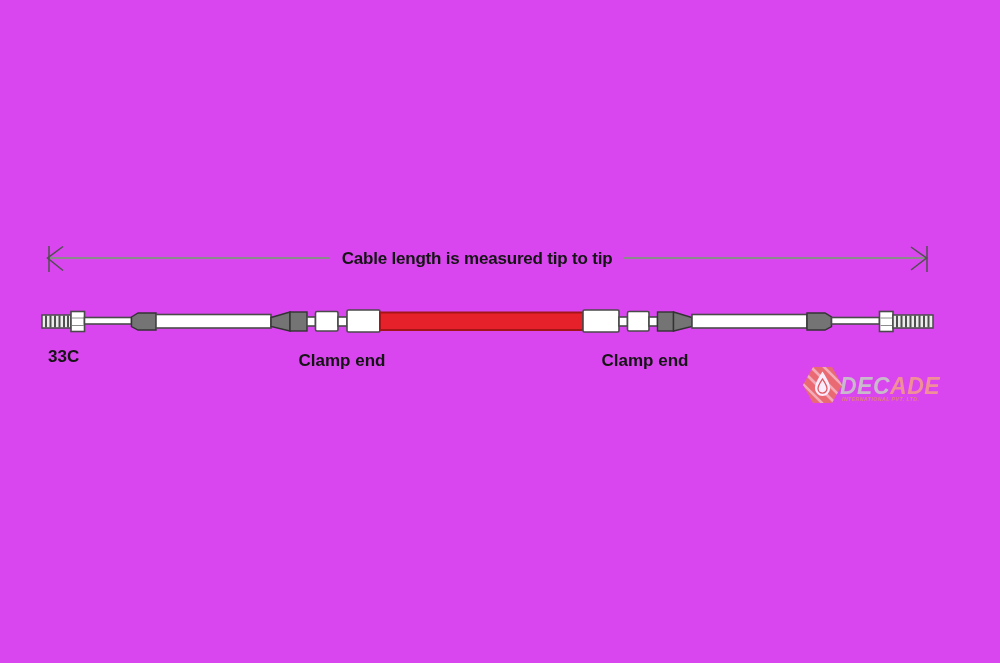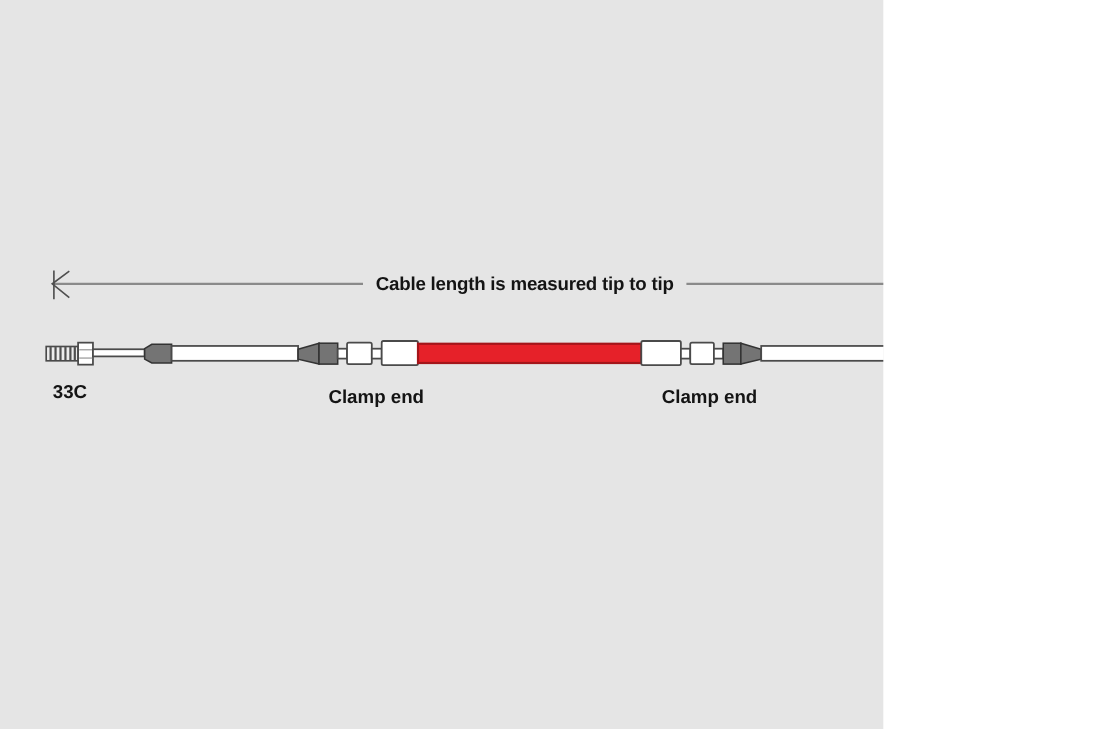--- a/index.html
+++ b/index.html
@@ -1,16 +1,16 @@
 <!DOCTYPE html>
 <html><head>
 <meta charset="utf-8">
 <style>
   html,body { margin:0; padding:0; background:#ffffff; }
-  #stage { position:relative; width:803px; height:663px; background:#e5e5e5; overflow:hidden; }
+  #stage { position:relative; width:1000px; height:663px; background:#d946ef; overflow:hidden; }
   svg { position:absolute; left:0; top:0; }
 
   
   .dimline  { stroke:#8a8a8a; stroke-width:2; }
   .arrhead  { stroke:#4f4f4f; stroke-width:1.5; fill:none; }
   .tick     { stroke:#4f4f4f; stroke-width:1.5; }
   .part     { fill:#ffffff; stroke:#4a4a4a; stroke-width:1.6; }
   .partlite { fill:#ececec; stroke:#4a4a4a; stroke-width:1.5; }
   .darkpart { stroke:#333333; stroke-width:1.4; }
   .rib      { stroke:#4f4f4f; stroke-width:2; }

